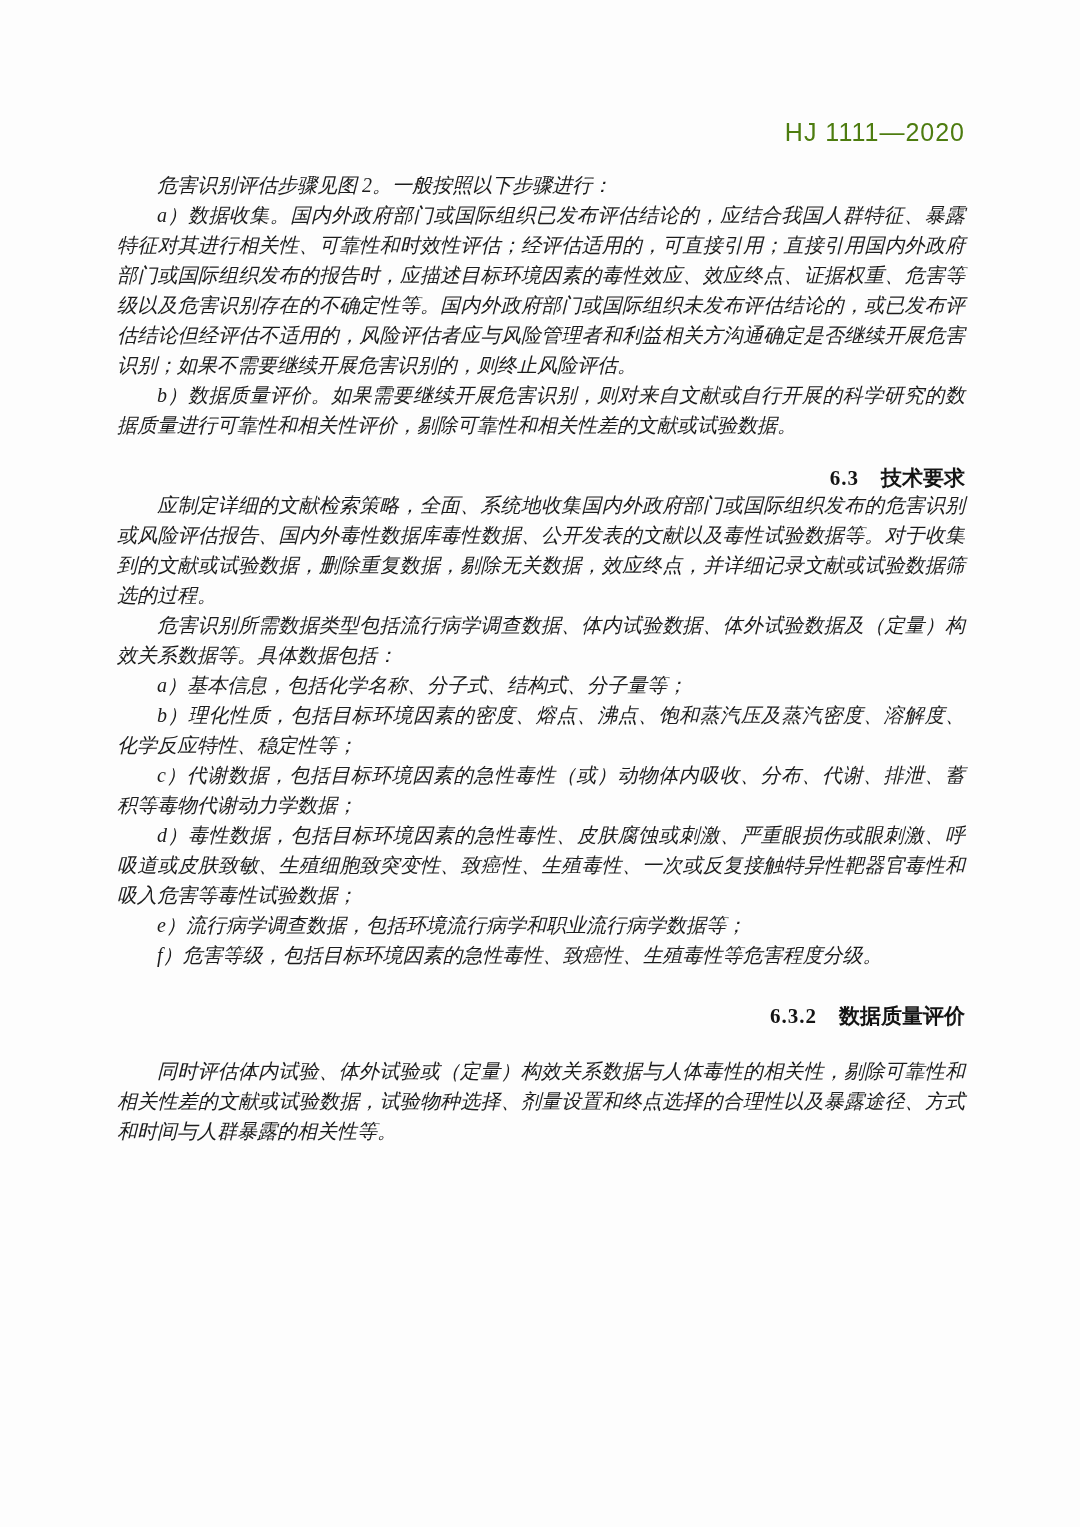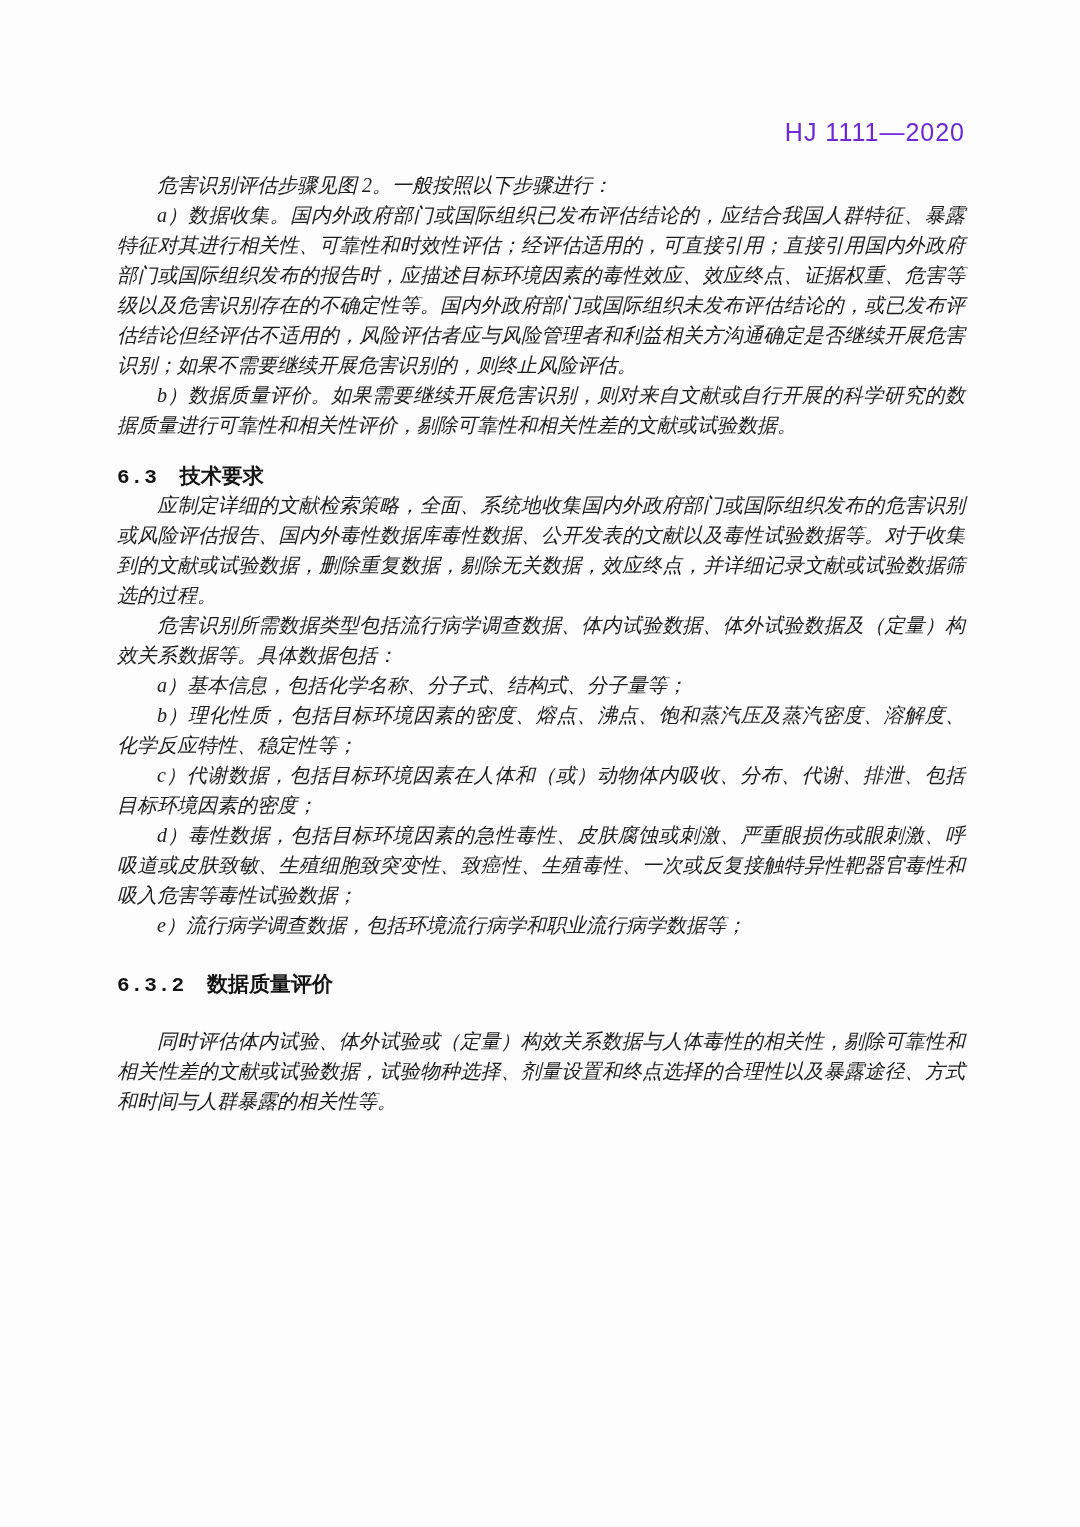--- a/index.html
+++ b/index.html
@@ -17,40 +17,41 @@
     font-family: "Liberation Serif", serif;
     box-sizing: border-box;
     padding: 118px 115px 0 117px;
     overflow: hidden;
   }
   .running-head {
     text-align: right;
     font-family: "Liberation Sans", sans-serif;
     font-size: 25px;
     letter-spacing: 1px;
-    color: #6d28d9;
+    color: #4d7c0f;
     line-height: 28px;
     margin-bottom: 24px;
   }
   .body-text p {
     margin: 0;
     font-size: 20px;
     line-height: 30px;
     text-align: justify;
     text-indent: 2em;
     color: #1c1c1c;
     font-style: italic;
   }
   h2.sec, h3.sec {
-    font-family: Liberation Mono, monospace;
+    font-family: Liberation Serif, serif;
     font-weight: 700;
     color: #141414;
     font-size: 21px;
     line-height: 24px;
     margin: 0;
+    text-align: right;
   }
   h2.sec { margin-top: 26px; margin-bottom: 0; }
   h3.sec { margin-top: 34px; margin-bottom: 28px; }
   .sec .sec-num { margin-right: 22px; letter-spacing: 1px; }
 </style>
 </head>
 <body>
 
 <div class="page">
 
@@ -66,23 +67,24 @@
 
     <h2 class="sec">
       <span class="sec-num">6.3</span><span>技术要求</span>
     </h2>
 
 
     <p>应制定详细的文献检索策略，全面、系统地收集国内外政府部门或国际组织发布的危害识别或风险评估报告、国内外毒性数据库毒性数据、公开发表的文献以及毒性试验数据等。对于收集到的文献或试验数据，删除重复数据，剔除无关数据，效应终点，并详细记录文献或试验数据筛选的过程。</p>
     <p>危害识别所需数据类型包括流行病学调查数据、体内试验数据、体外试验数据及（定量）构效关系数据等。具体数据包括：</p>
     <p>a）基本信息，包括化学名称、分子式、结构式、分子量等；</p>
     <p>b）理化性质，包括目标环境因素的密度、熔点、沸点、饱和蒸汽压及蒸汽密度、溶解度、化学反应特性、稳定性等；</p>
-    <p>c）代谢数据，包括目标环境因素在人体和（或）动物体内吸收、分布、代谢、排泄、包括目标环境因素的密度；</p>
+    <p>c）代谢数据，包括目标环境因素的急性毒性（或）动物体内吸收、分布、代谢、排泄、蓄积等毒物代谢动力学数据；</p>
     <p>d）毒性数据，包括目标环境因素的急性毒性、皮肤腐蚀或刺激、严重眼损伤或眼刺激、呼吸道或皮肤致敏、生殖细胞致突变性、致癌性、生殖毒性、一次或反复接触特异性靶器官毒性和吸入危害等毒性试验数据；</p>
     <p>e）流行病学调查数据，包括环境流行病学和职业流行病学数据等；</p>
+    <p>f）危害等级，包括目标环境因素的急性毒性、致癌性、生殖毒性等危害程度分级。</p>
 
     <h3 class="sec">
       <span class="sec-num">6.3.2</span><span>数据质量评价</span>
     </h3>
 
     <p>同时评估体内试验、体外试验或（定量）构效关系数据与人体毒性的相关性，剔除可靠性和相关性差的文献或试验数据，试验物种选择、剂量设置和终点选择的合理性以及暴露途径、方式和时间与人群暴露的相关性等。</p>
 
   </div>
 
 </div>

